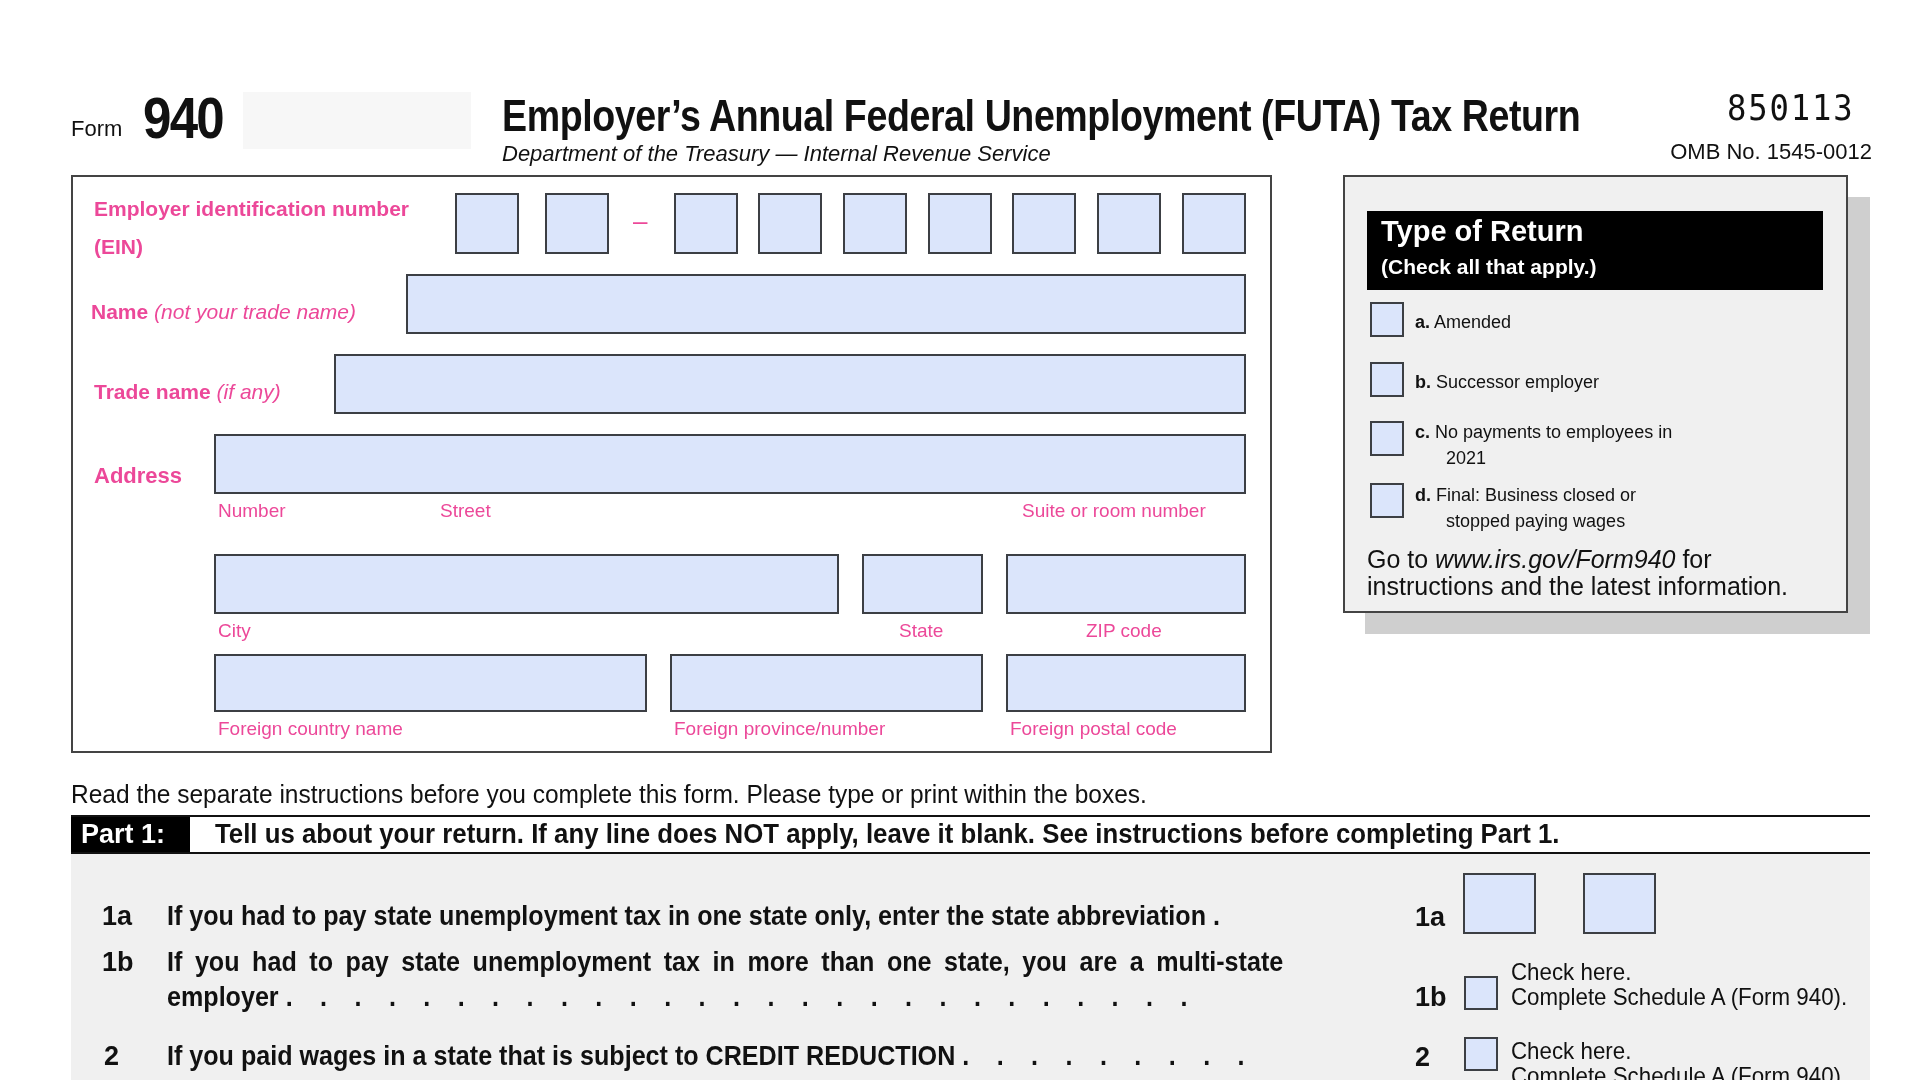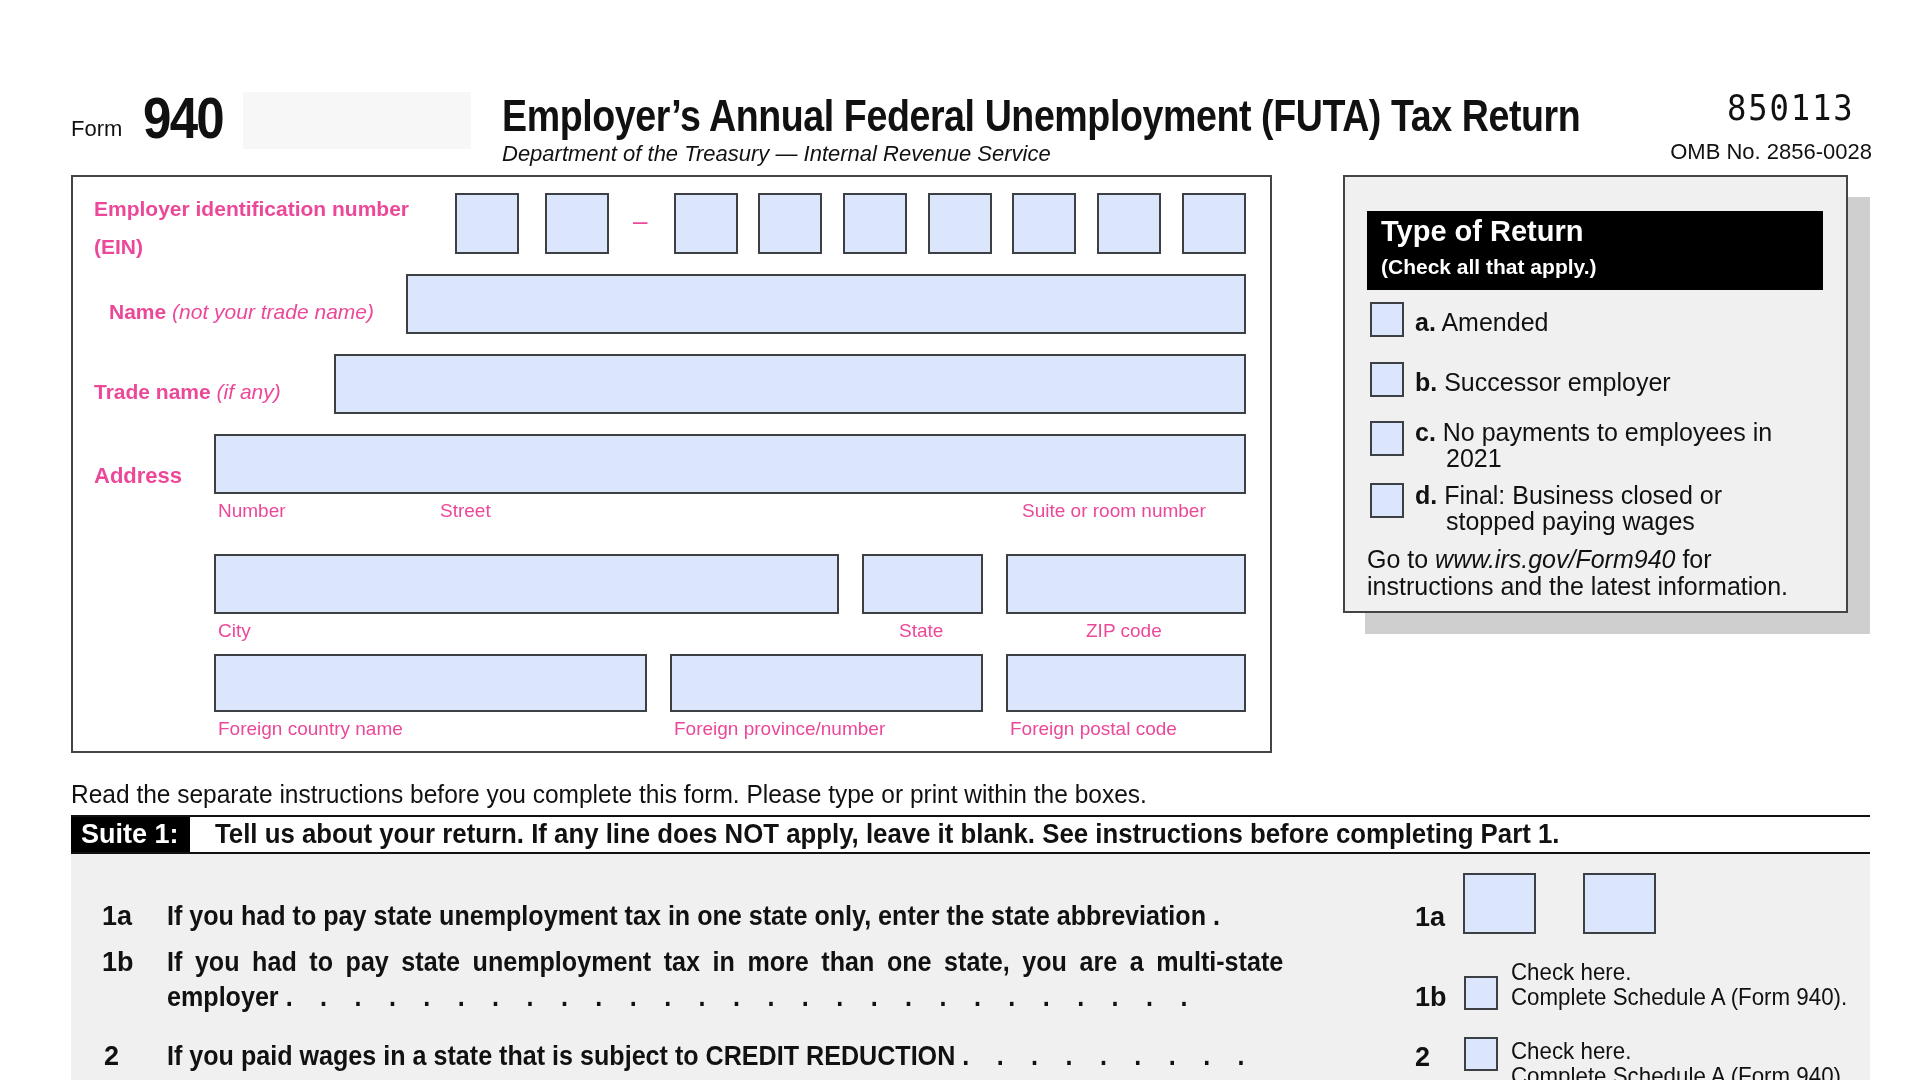--- a/index.html
+++ b/index.html
@@ -27,21 +27,21 @@
   
   #identity-box { left: 71px; top: 175px; width: 1201px; height: 578px; border: 2px solid #444; background: #fff; }
 
   
   #return-shadow { left: 1365px; top: 197px; width: 505px; height: 437px; background: #cfcfcf; }
   #return-panel { left: 1343px; top: 175px; width: 505px; height: 438px; background: #f0f0f0; border: 2px solid #444; }
   #return-header { left: 1367px; top: 211px; width: 456px; height: 79px; background: #000; color: #fff; }
   #return-header .t1 { position: absolute; left: 14px; top: 4px; font-size: 29px; font-weight: bold; white-space: nowrap; }
   #return-header .t2 { position: absolute; left: 14px; top: 44px; font-size: 21px; font-weight: bold; white-space: nowrap; }
   .rt-check { position: absolute; width: 34px; height: 35px; background: #dbe5fb; border: 2px solid #3c3f44; }
-  .rt-text { position: absolute; font-size: 25px; line-height: 26px; white-space: nowrap; }
+  .rt-text { position: absolute; font-size: 18px; line-height: 26px; white-space: nowrap; }
   .rt-text .letter { font-weight: bold; }
   .rt-text .cont { display: block; padding-left: 31px; }
   #goto { left: 1367px; top: 546px; font-size: 25px; line-height: 27px; white-space: nowrap; }
 
   
   #read-line { left: 71px; top: 780px; font-size: 25px; white-space: nowrap; transform: scaleX(0.98); transform-origin: left center; }
 
   
   #part1-bar { left: 71px; top: 815px; width: 1799px; height: 39px; border-top: 2px solid #111; border-bottom: 2px solid #111; background: #fff; }
   #part1-label { position: absolute; left: 0; top: 0; width: 119px; height: 35px; background: #000; color: #fff; font-weight: bold; font-size: 27px; padding-left: 10px; line-height: 35px; white-space: nowrap; }
@@ -55,39 +55,39 @@
 </style>
 </head>
 <body>
 
 <div class="abs" id="form-number-bg"></div>
 <div class="abs" id="form-word">Form</div>
 <div class="abs" id="form-number">940</div>
 <div class="abs" id="title">Employer’s Annual Federal Unemployment (FUTA) Tax Return</div>
 <div class="abs" id="subtitle">Department of the Treasury — Internal Revenue Service</div>
 <div class="abs" id="form-code">850113</div>
-<div class="abs" id="omb">OMB No. 2856-0028</div>
+<div class="abs" id="omb">OMB No. 1545-0012</div>
 
 <div class="abs" id="identity-box"></div>
 
 <div class="lbl b" style="left:94px; top:197px; font-size:21px;">Employer identification number</div>
 <div class="lbl b" style="left:94px; top:235px; font-size:21px;">(EIN)</div>
 
 <div class="field" style="left:455px; top:193px; width:64px; height:61px;"></div>
 <div class="field" style="left:545px; top:193px; width:64px; height:61px;"></div>
 <div class="lbl" style="left:633px; top:206px; font-size:26px;">–</div>
 <div class="field" style="left:674px; top:193px; width:64px; height:61px;"></div>
 <div class="field" style="left:758px; top:193px; width:64px; height:61px;"></div>
 <div class="field" style="left:843px; top:193px; width:64px; height:61px;"></div>
 <div class="field" style="left:928px; top:193px; width:64px; height:61px;"></div>
 <div class="field" style="left:1012px; top:193px; width:64px; height:61px;"></div>
 <div class="field" style="left:1097px; top:193px; width:64px; height:61px;"></div>
 <div class="field" style="left:1182px; top:193px; width:64px; height:61px;"></div>
 
-<div class="lbl" style="left:109px; top:300px; font-size:21px;">
+<div class="lbl" style="left:91px; top:300px; font-size:21px;">
   <span class="b">Name</span>
   <span class="i">(not your trade name)</span>
 </div>
 <div class="field" style="left:406px; top:274px; width:840px; height:60px;"></div>
 
 <div class="lbl" style="left:94px; top:380px; font-size:21px;">
   <span class="b">Trade name</span>
   <span class="i">(if any)</span>
 </div>
 <div class="field" style="left:334px; top:354px; width:912px; height:60px;"></div>
@@ -146,21 +146,21 @@
 </div>
 
 <div class="abs" id="goto">
   <span>Go to </span><span class="i">www.irs.gov/Form940</span><span> for</span><br>
   <span>instructions and the latest information.</span>
 </div>
 
 <div class="abs" id="read-line">Read the separate instructions before you complete this form. Please type or print within the boxes.</div>
 
 <div class="abs" id="part1-bar">
-  <span id="part1-label">Suite 1:</span>
+  <span id="part1-label">Part 1:</span>
   <span id="part1-title">Tell us about your return. If any line does NOT apply, leave it blank. See instructions before completing Part 1.</span>
 </div>
 <div class="abs" id="part1-body"></div>
 
 <div class="ln-num" style="left:102px; top:901px;">1a</div>
 <div class="ln-text" style="left:167px; top:901px; transform:scaleX(0.93); transform-origin:left center;">
   <span>If you had to pay state unemployment tax in one state only, enter the state abbreviation</span>
   <span class="dots">.</span>
 </div>
 <div class="ln-num" style="left:1415px; top:902px;">1a</div>

